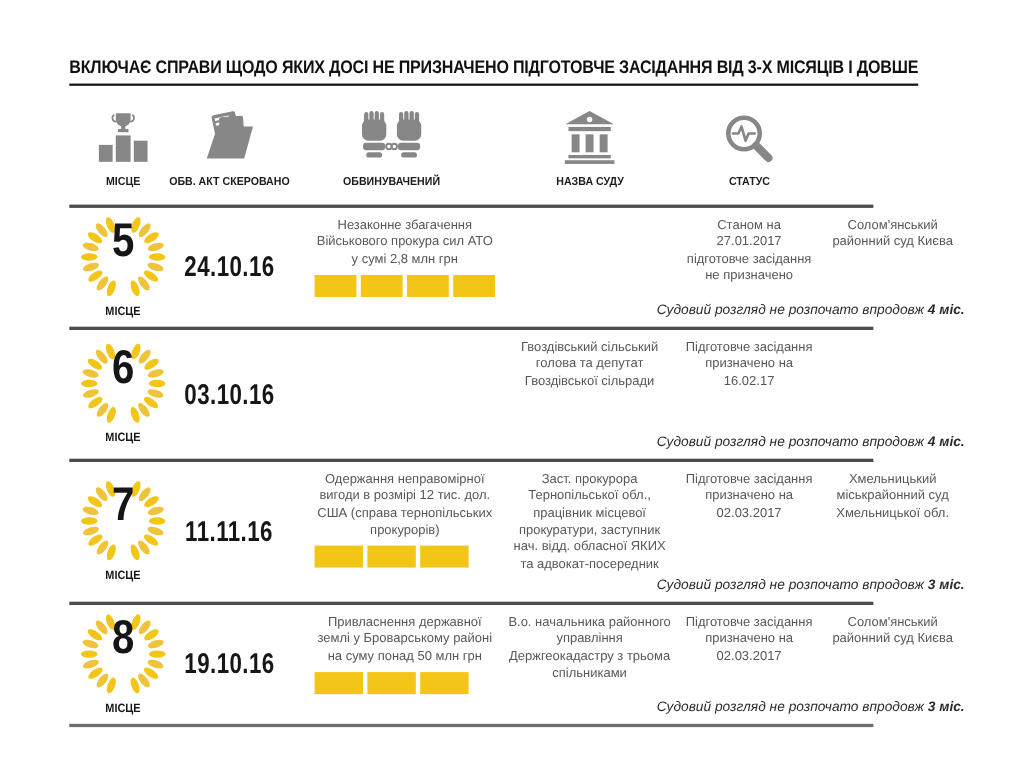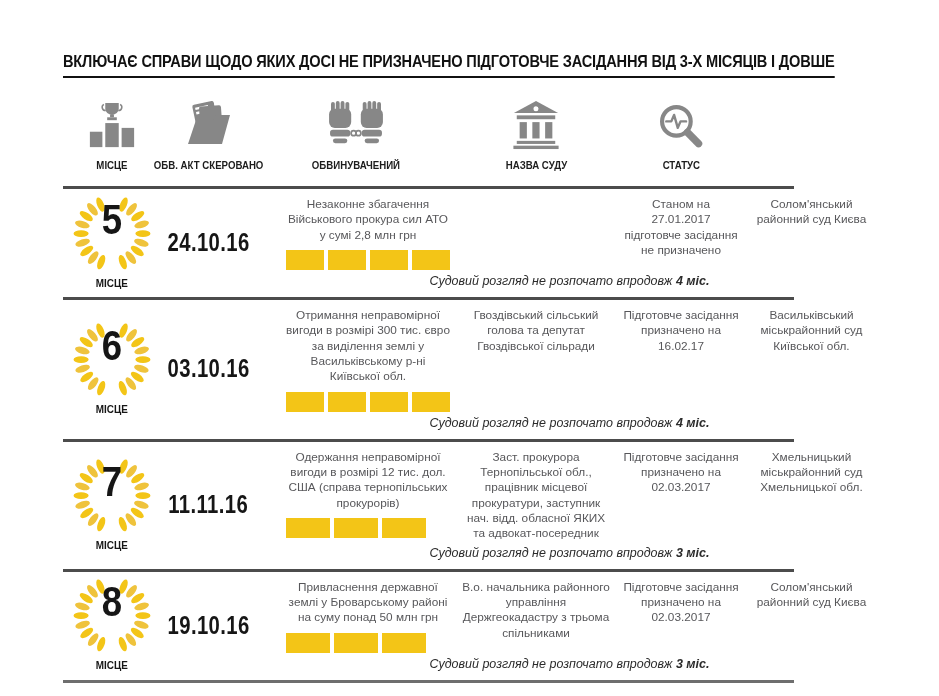--- a/index.html
+++ b/index.html
@@ -70,21 +70,21 @@
   .date-text {
     font-size:26px; font-weight:bold; color:#161616; white-space:nowrap;
     letter-spacing:0.5px; transform:scaleX(0.78); transform-origin:center;
   }
 
   .bars { display:flex; gap:4px; margin-top:7px; justify-content:flex-start; }
   .seg { width:44px; height:20px; }
 
   .note {
     grid-column:3 / 7; grid-row:2;
-    text-align:center; padding:2px 0 9px 6px;
+    text-align:right; padding:2px 0 9px 6px;
     font-size:12.5px; font-style:italic; color:#2b2b2b;
   }
   .note b { font-weight:bold; }
 </style>
 </head>
 <body>
 
 <div class="page">
 
   <div class="title">ВКЛЮЧАЄ СПРАВИ ЩОДО ЯКИХ ДОСІ НЕ ПРИЗНАЧЕНО ПІДГОТОВЧЕ ЗАСІДАННЯ ВІД 3-Х МІСЯЦІВ І ДОВШЕ</div>
@@ -253,32 +253,22 @@
               <ellipse cx="75.7" cy="66.9" rx="3.7" ry="8.3" transform="rotate(142.4 75.7 66.9)" fill="#EFC33C"></ellipse>
               <ellipse cx="66.9" cy="71.9" rx="3.7" ry="8.3" transform="rotate(159.6 66.9 71.9)" fill="#F3C517"></ellipse>
             </svg>
           <div class="place-num">6</div>
         </div>
         <div class="place-label">МІСЦЕ</div>
       </div>
       <div class="cell cell-date">
         <span class="date-text">03.10.16</span>
       </div>
-      <div class="cell cell-desc">
-        <div>Отримання неправомірної вигоди в розмірі 300 тис. євро за виділення землі у Васильківському р-ні Київської обл.</div>
-        <div class="bars">
-            <div class="seg" style="background: rgb(243, 197, 23);"></div>
-            <div class="seg" style="background: rgb(243, 197, 23);"></div>
-            <div class="seg" style="background: rgb(243, 197, 23);"></div>
-            <div class="seg" style="background: rgb(243, 197, 23);"></div>
-          </div>
-      </div>
       <div class="cell cell-accused">Гвоздівський сільський голова та депутат Гвоздівської сільради</div>
       <div class="cell cell-status">Підготовче засідання призначено на 16.02.17</div>
-      <div class="cell cell-court">Васильківський міськрайонний суд Київської обл.</div>
       <div class="note"><span>Судовий розгляд не розпочато впродовж </span><b>4 міс.</b></div>
     </div>
 
     <div class="t-row">
       <div class="cell cell-place">
         <div class="wreath-wrap">
           <svg class="wreath" width="100" height="78" viewBox="0 0 110 84">
               <ellipse cx="42.3" cy="8.5" rx="3.7" ry="8.3" transform="rotate(-22.0 42.3 8.5)" fill="#F3C517"></ellipse>
               <ellipse cx="33.5" cy="13.7" rx="3.7" ry="8.3" transform="rotate(-39.2 33.5 13.7)" fill="#EFC33C"></ellipse>
               <ellipse cx="26.7" cy="21.2" rx="3.7" ry="8.3" transform="rotate(-56.4 26.7 21.2)" fill="#F3C517"></ellipse>

